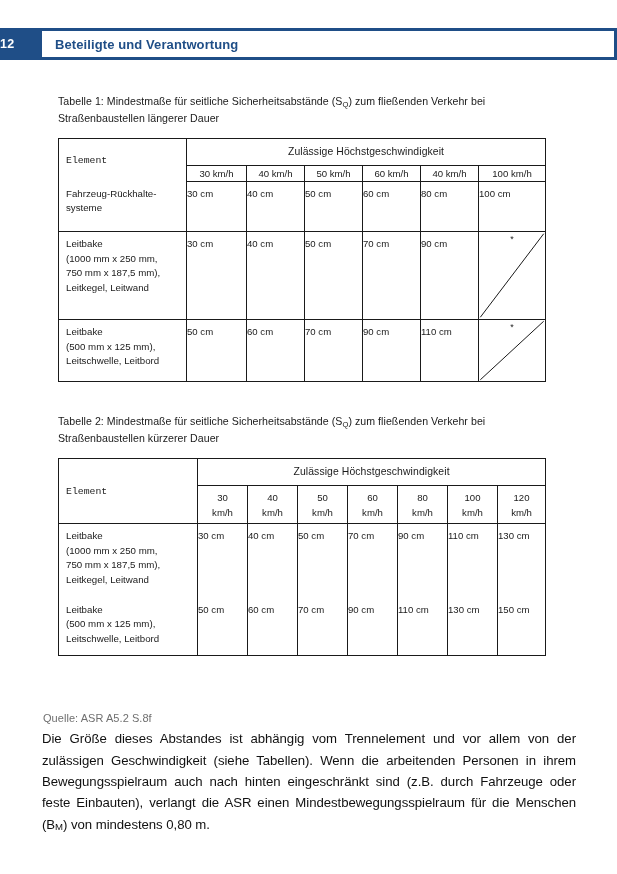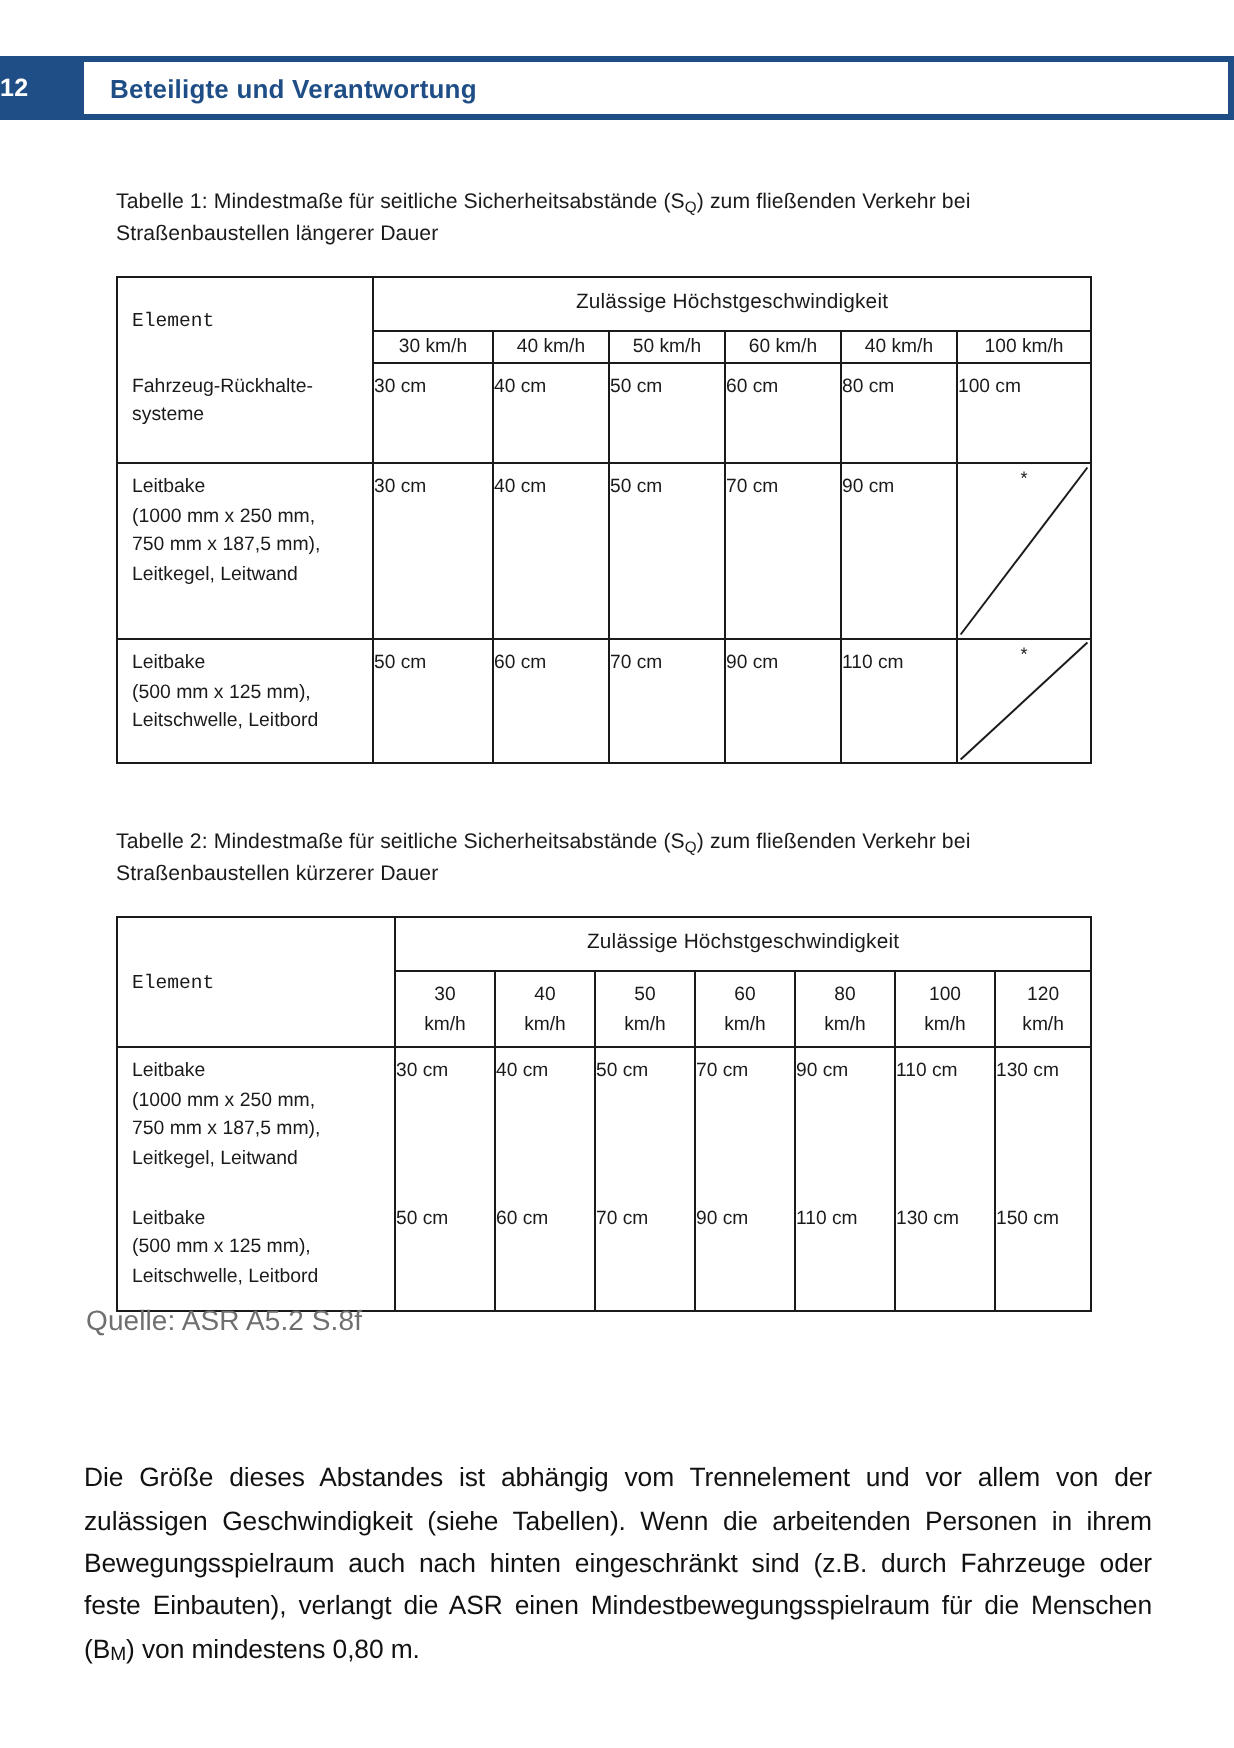--- a/index.html
+++ b/index.html
@@ -158,22 +158,22 @@
     position: absolute;
     left: 0; top: 0;
     width: 100%; height: 100%;
     display: block;
   }
 
   
   .source {
     position: absolute;
     left: 43px;
-    top: 592px;
-    font-size: 14px;
+    top: 652px;
+    font-size: 11px;
     color: #6f6f6f;
     letter-spacing: 0.05px;
   }
   .body-par {
     position: absolute;
     left: 42px;
     top: 655px;
     width: 534px;
     font-size: 13.2px;
     line-height: 21.4px;

